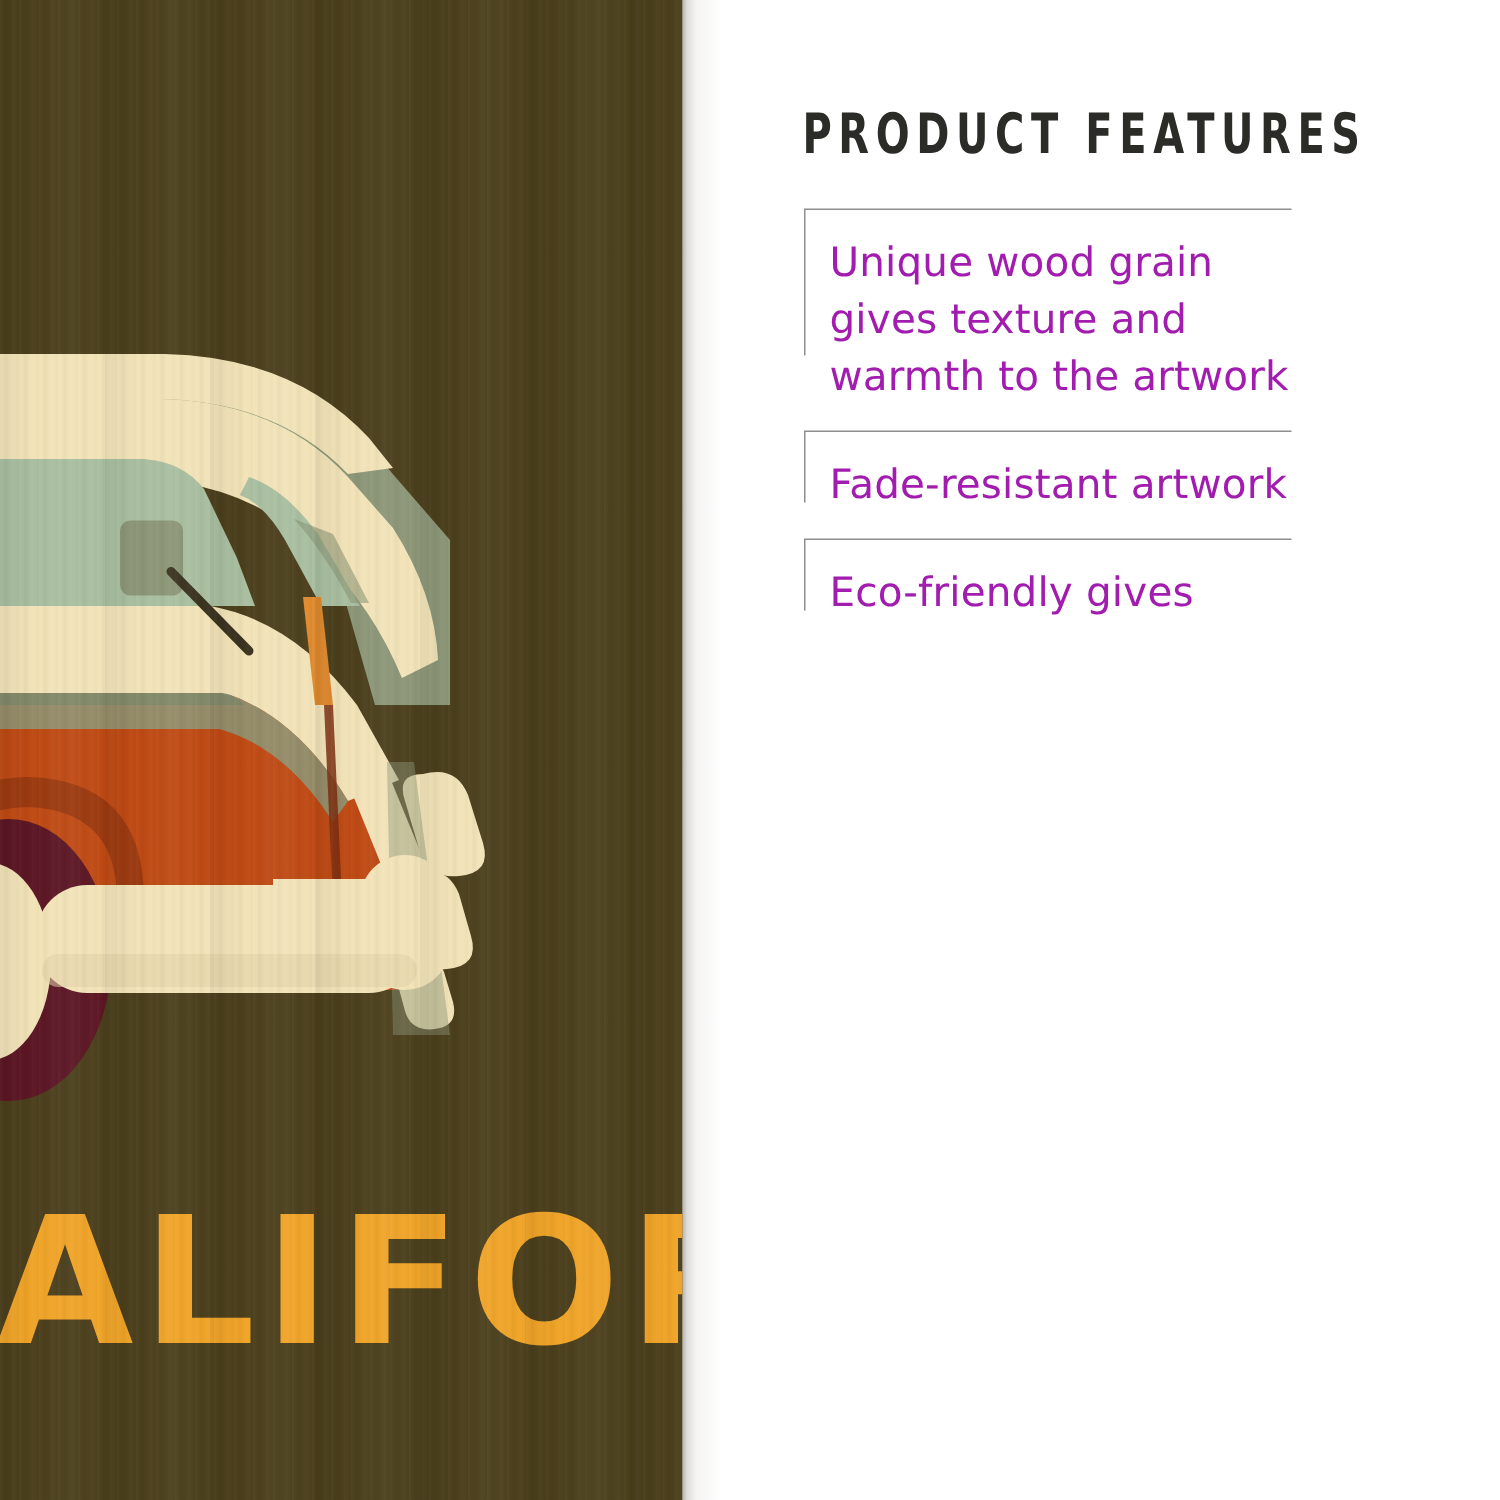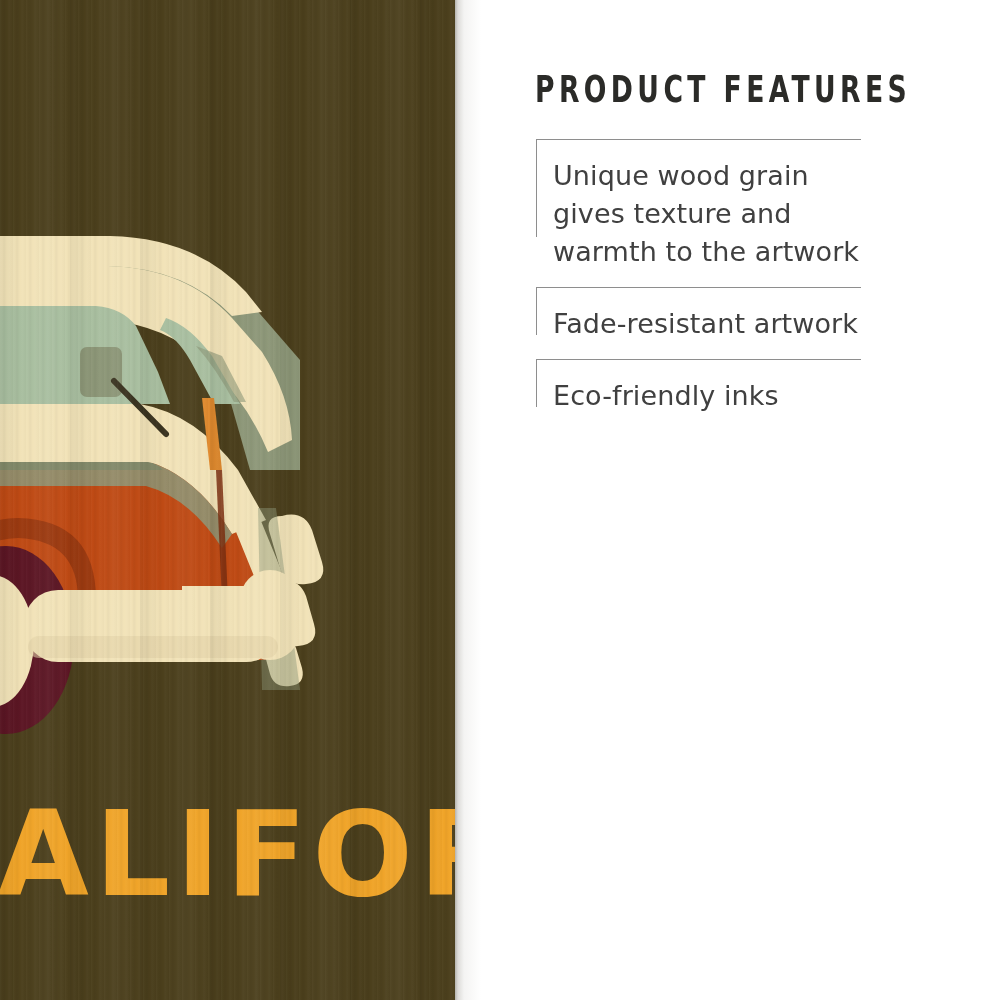--- a/index.html
+++ b/index.html
@@ -95,21 +95,21 @@
     width:1.4px;
     height:66%;
     background:#8e8e8e;
   }
   .feature-text{
     display:block;
     margin-left:17px;
     font-family:"DejaVu Sans","Liberation Sans", sans-serif;
     font-size:27px;
     line-height:38px;
-    color:#404040;
+    color:#a21caf;
     letter-spacing:0.1px;
     white-space:pre-line;
   }
 </style>
 </head>
 <body>
 
 <div id="artwork-panel">
 
   <svg id="van" viewBox="0 0 455 1000" preserveAspectRatio="none">
@@ -200,18 +200,18 @@
       <span class="feature-text">Unique wood grain
 gives texture and
 warmth to the artwork</span>
     </div>
 
     <div class="feature-item">
       <span class="feature-text">Fade-resistant artwork</span>
     </div>
 
     <div class="feature-item">
-      <span class="feature-text">Eco-friendly inks</span>
+      <span class="feature-text">Eco-friendly gives</span>
     </div>
 
 
   </div>
 </div>
 
 </body></html>

